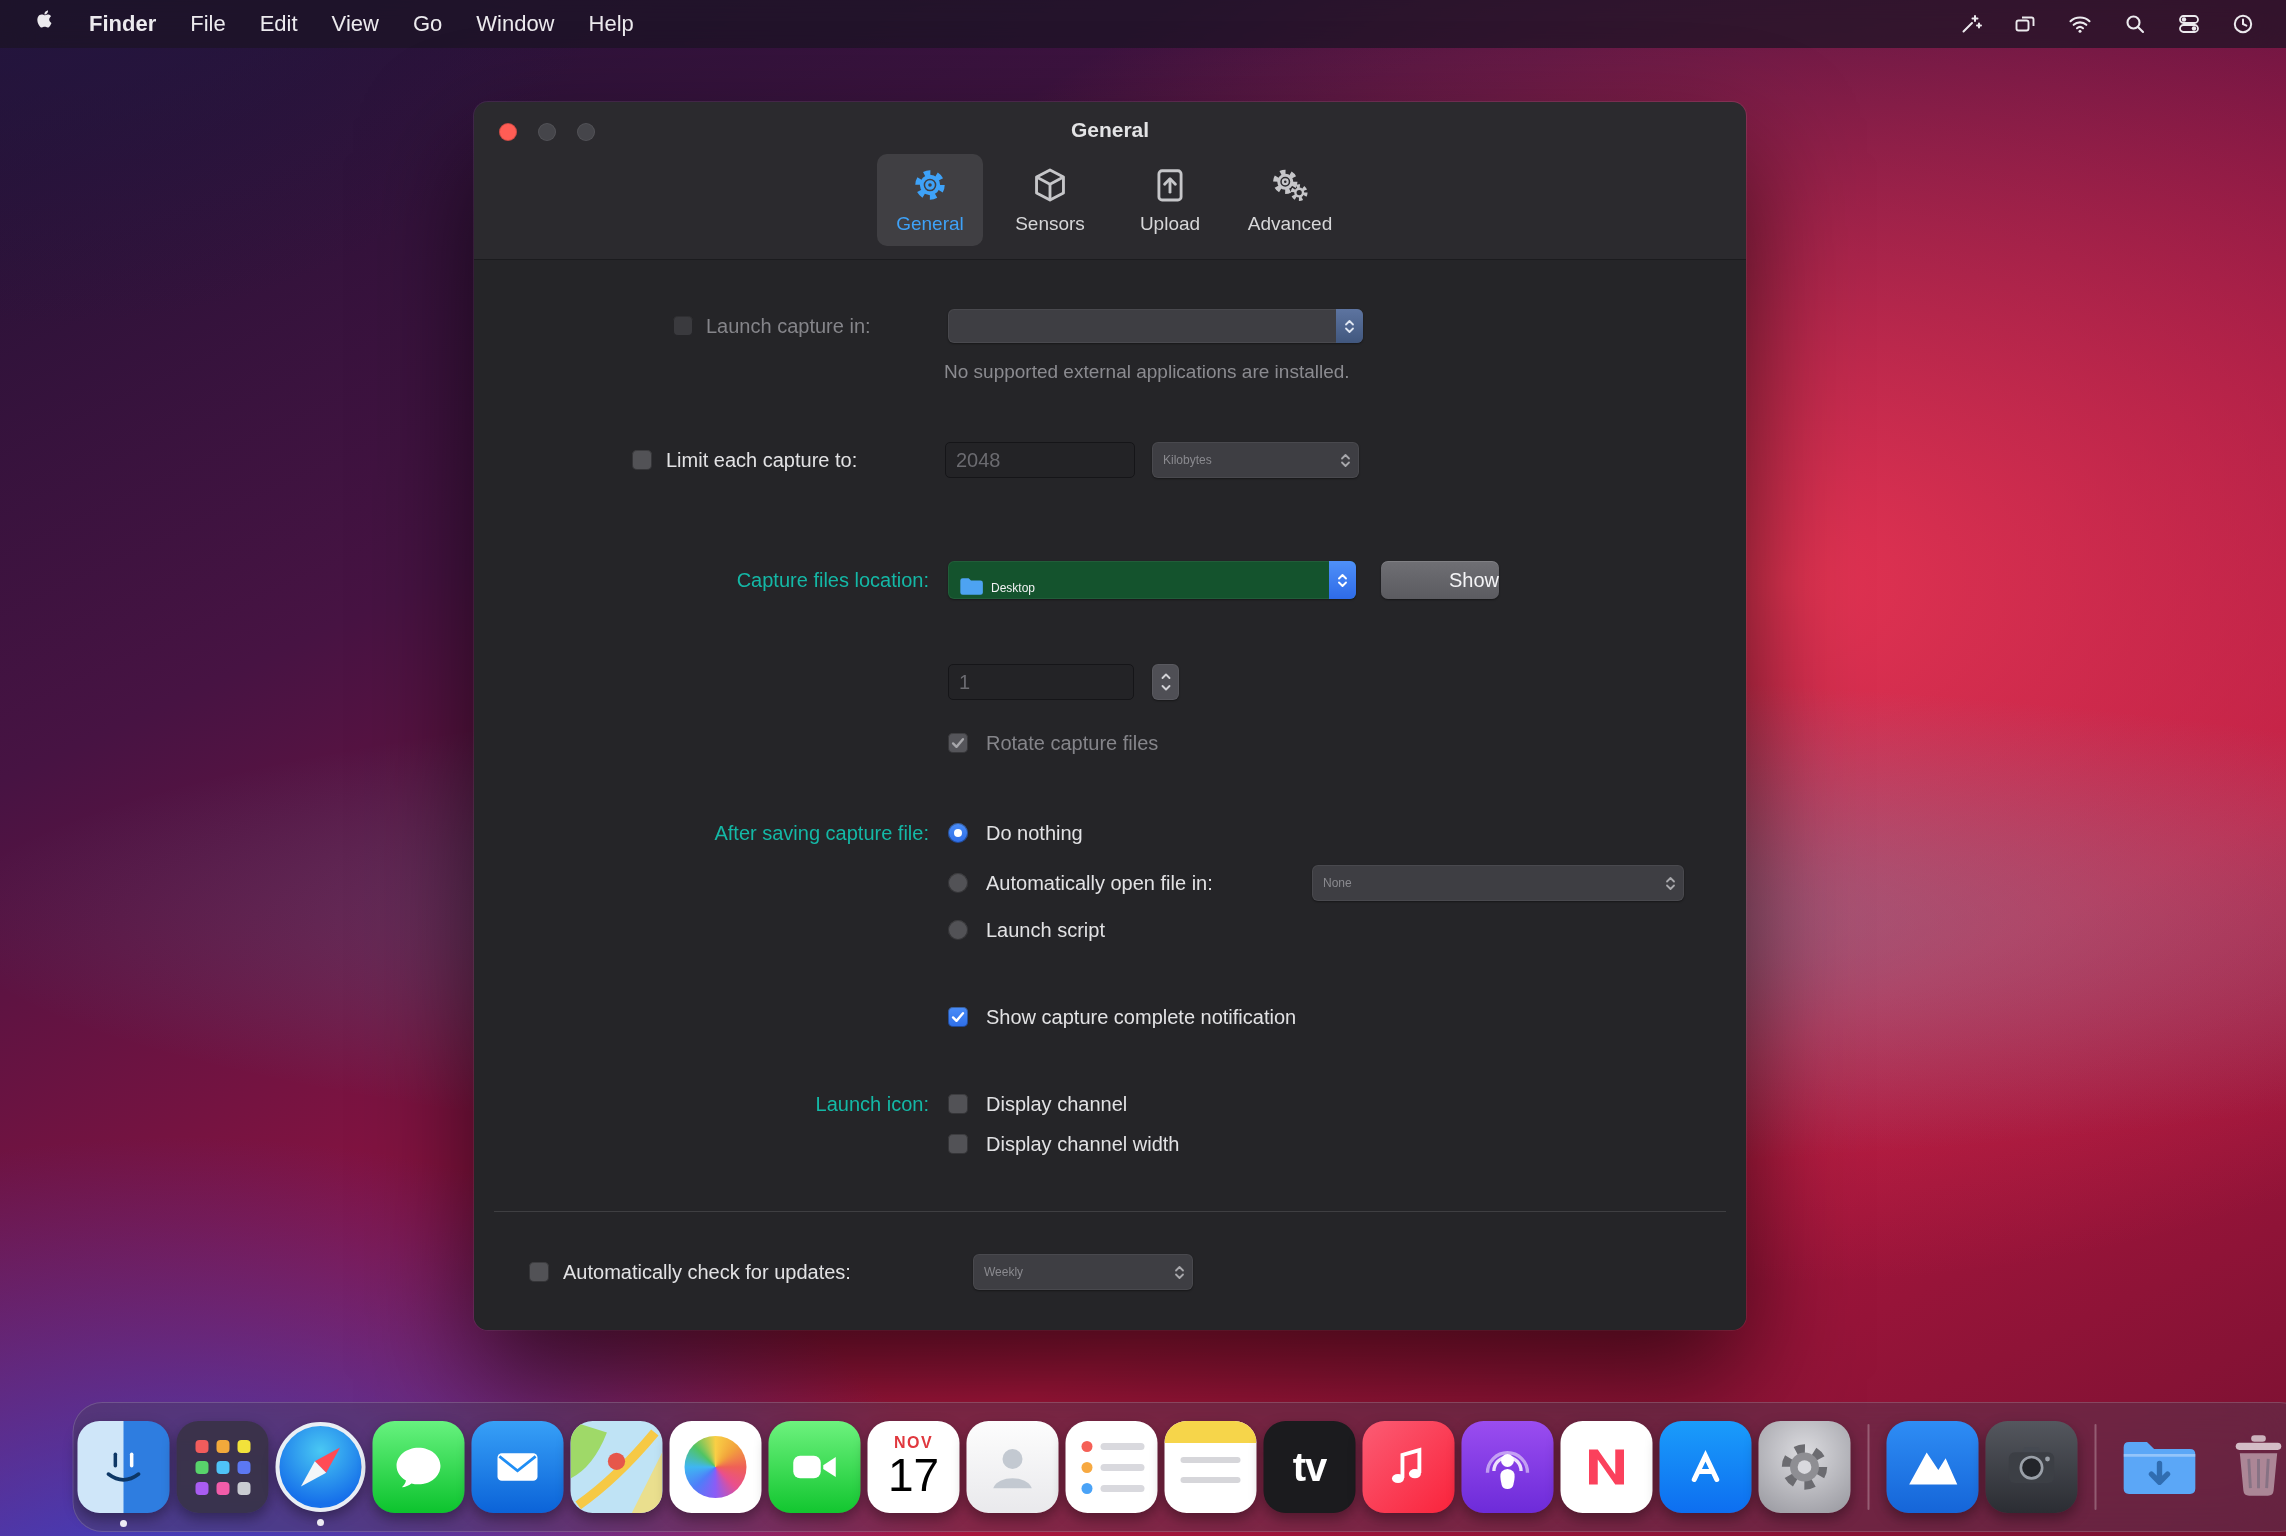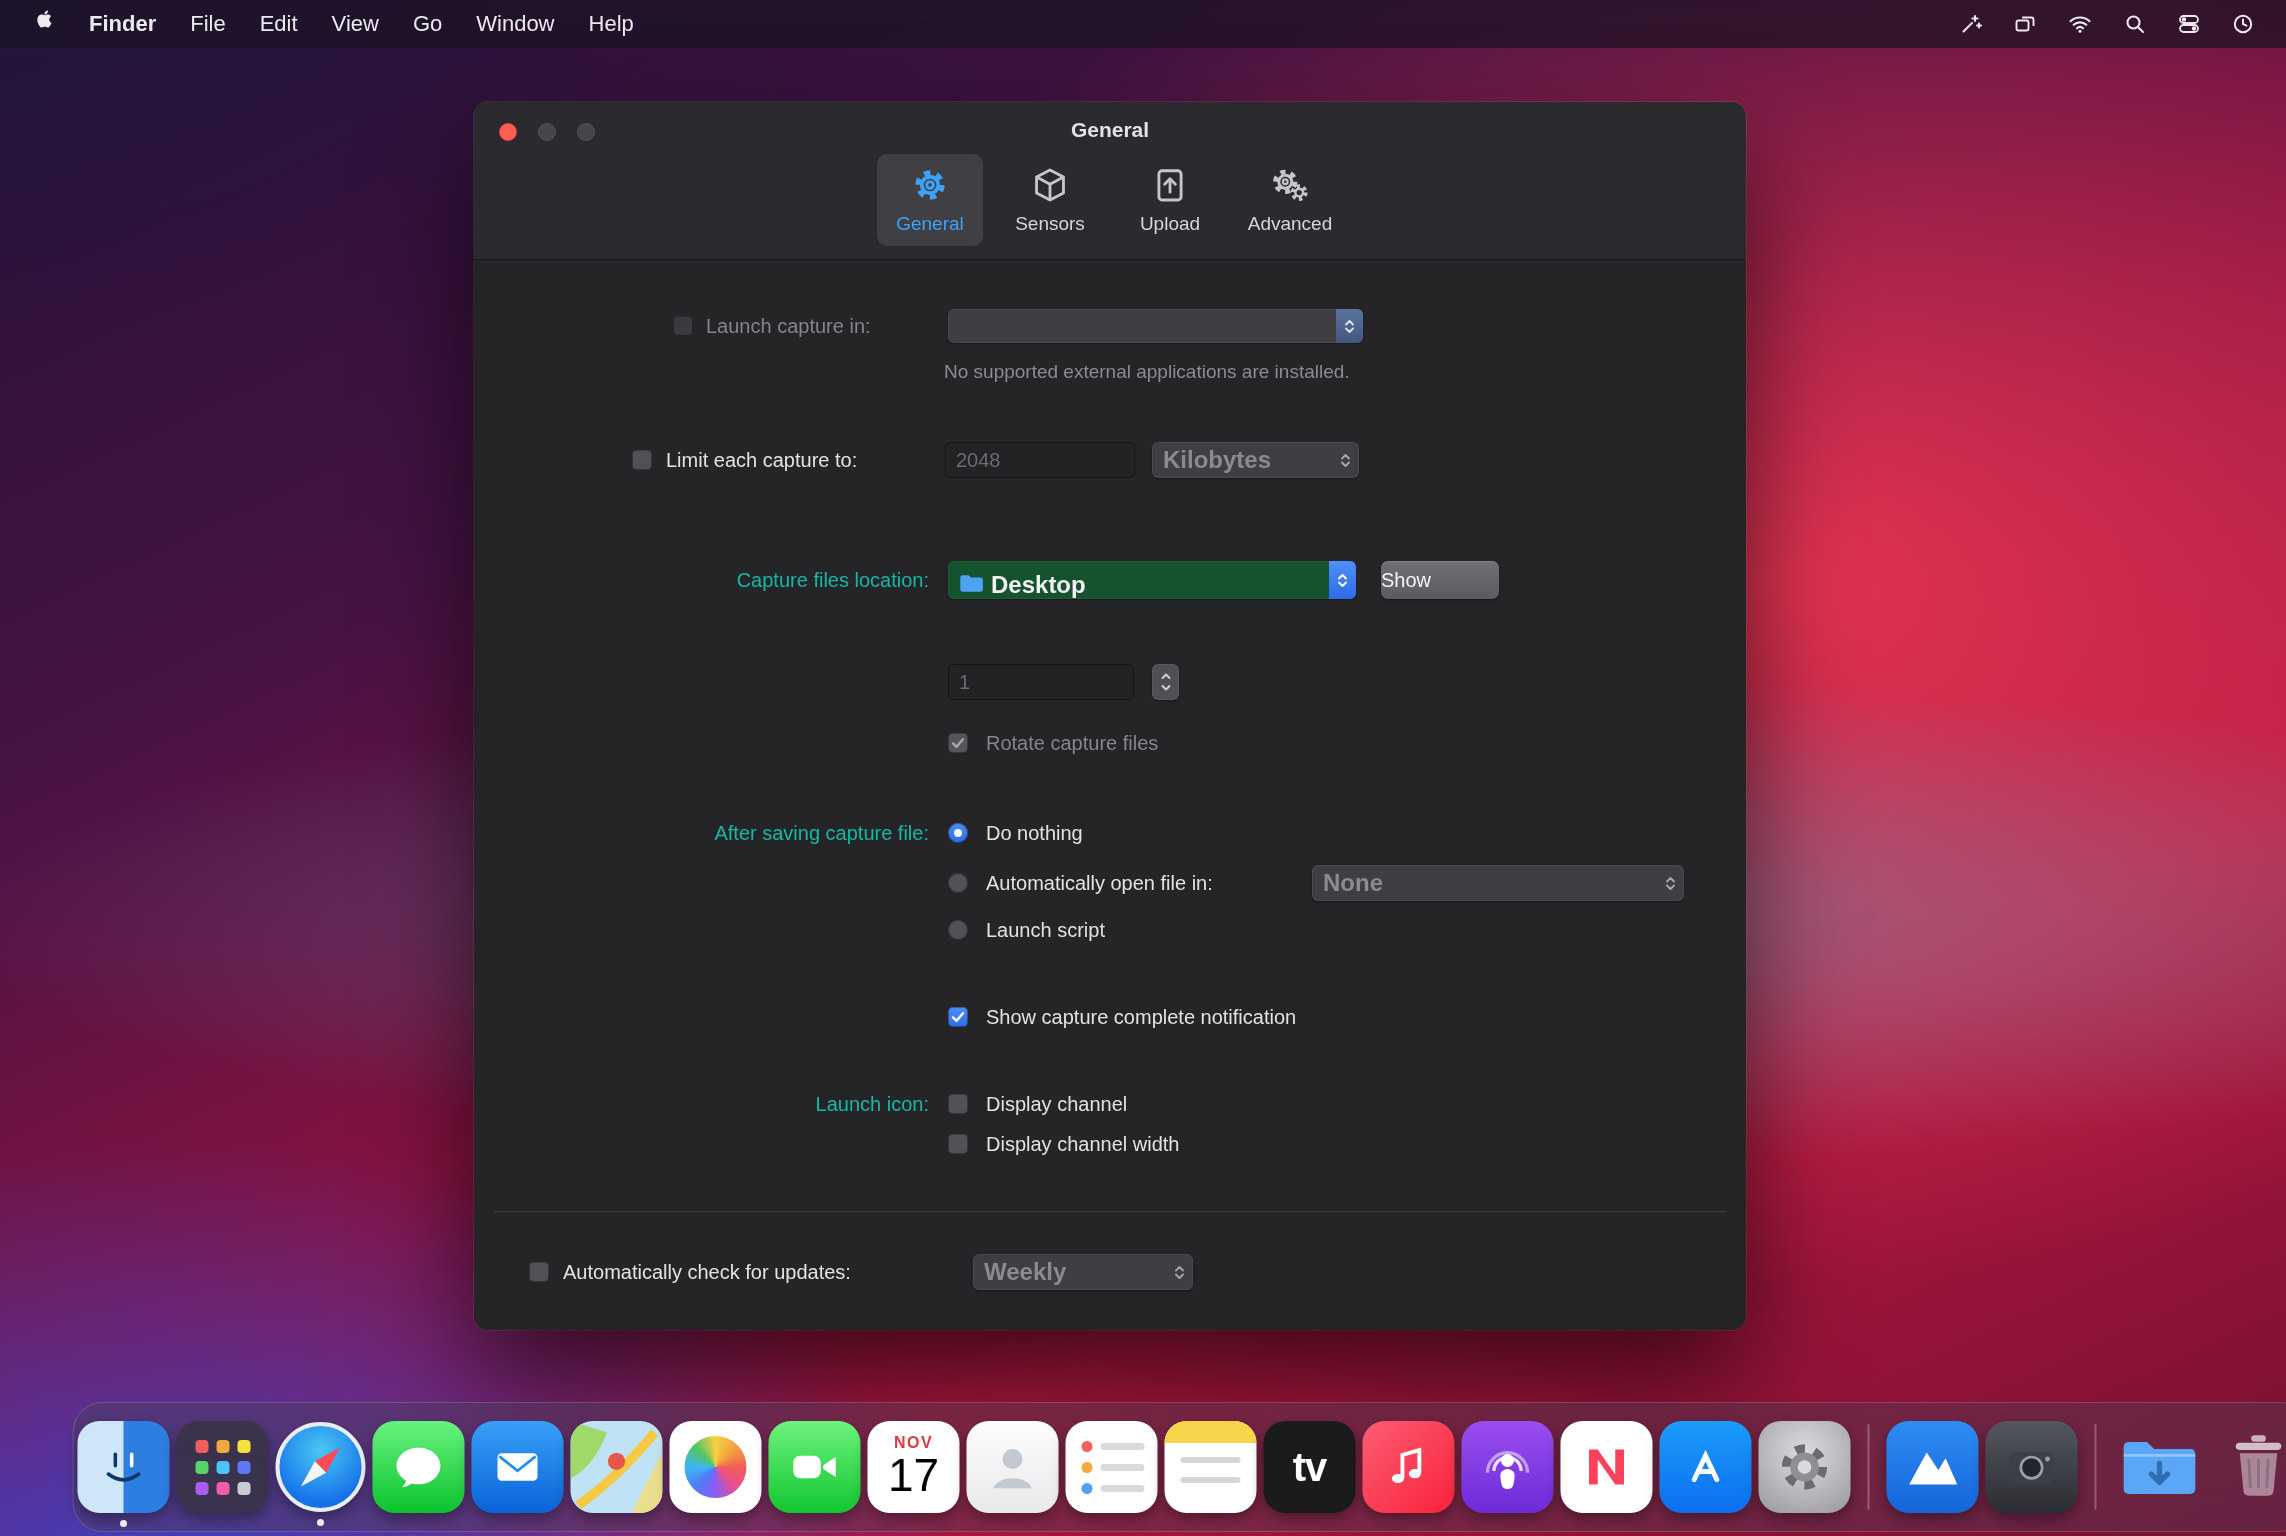--- a/index.html
+++ b/index.html
@@ -71,31 +71,31 @@
     display:flex; align-items:center; justify-content:center;}
   .radio.sel{background:linear-gradient(#4a8df8,#2e6ee8);}
   .radio .dot{width:8px; height:8px; border-radius:50%; background:#fff;}
 
   .field{position:absolute; background:#232326; border:1px solid #151518; border-radius:5px;
     color:#6b6b70; font-size:20px; padding:0 10px; font-family:"Liberation Sans", sans-serif;
     outline:none;}
 
   .popup{position:absolute; display:flex; align-items:center; border-radius:6px; background:#3e3e43;
     box-shadow:0 1px 2px rgba(0,0,0,.4), inset 0 0 0 1px rgba(255,255,255,.06); overflow:hidden;}
-  .popup .ptext{flex:1; padding:0 11px; font-size:24px; color:#8a8a8f; white-space:nowrap; overflow:hidden;
-    display:flex; align-items:center; gap:8px;font-weight:bold;}
+  .popup .ptext{flex:1; padding:0 11px; font-size:12px; color:#8a8a8f; white-space:nowrap; overflow:hidden;
+    display:flex; align-items:center; gap:8px;}
   .popup.enabled{background:#14532d;align-items:flex-end;}
   .popup.enabled .ptext{color:#f2f2f4;}
   .popup-cap{width:27px; align-self:stretch; display:flex; align-items:center; justify-content:center;}
   .cap-blue{background:linear-gradient(#4f90f8,#2e6be8);}
   .cap-muted{background:linear-gradient(#5d74a0,#41577e);}
   .plain-chev{margin-right:7px; display:flex; align-items:center;}
 
   .btn{position:absolute; background:linear-gradient(#6f6f74,#5b5b60); border-radius:7px;
-    display:flex; align-items:center; justify-content:flex-start; font-size:20px; color:#f4f4f6;
+    display:flex; align-items:center; justify-content:flex-end; font-size:20px; color:#f4f4f6;
     box-shadow:0 1px 2px rgba(0,0,0,.45), inset 0 1px 0 rgba(255,255,255,.12); cursor:default;}
 
   .stepper{position:absolute; width:27px; border-radius:6px; background:#4f4f55;
     display:flex; align-items:center; justify-content:center;
     box-shadow:0 1px 2px rgba(0,0,0,.4), inset 0 0 0 1px rgba(255,255,255,.06);}
 
   .divider{position:absolute; left:20px; right:20px; height:1px; background:rgba(255,255,255,.12);}
 
   
   .dock{position:absolute; left:50%; bottom:4px; transform:translateX(-50%); height:130px;

